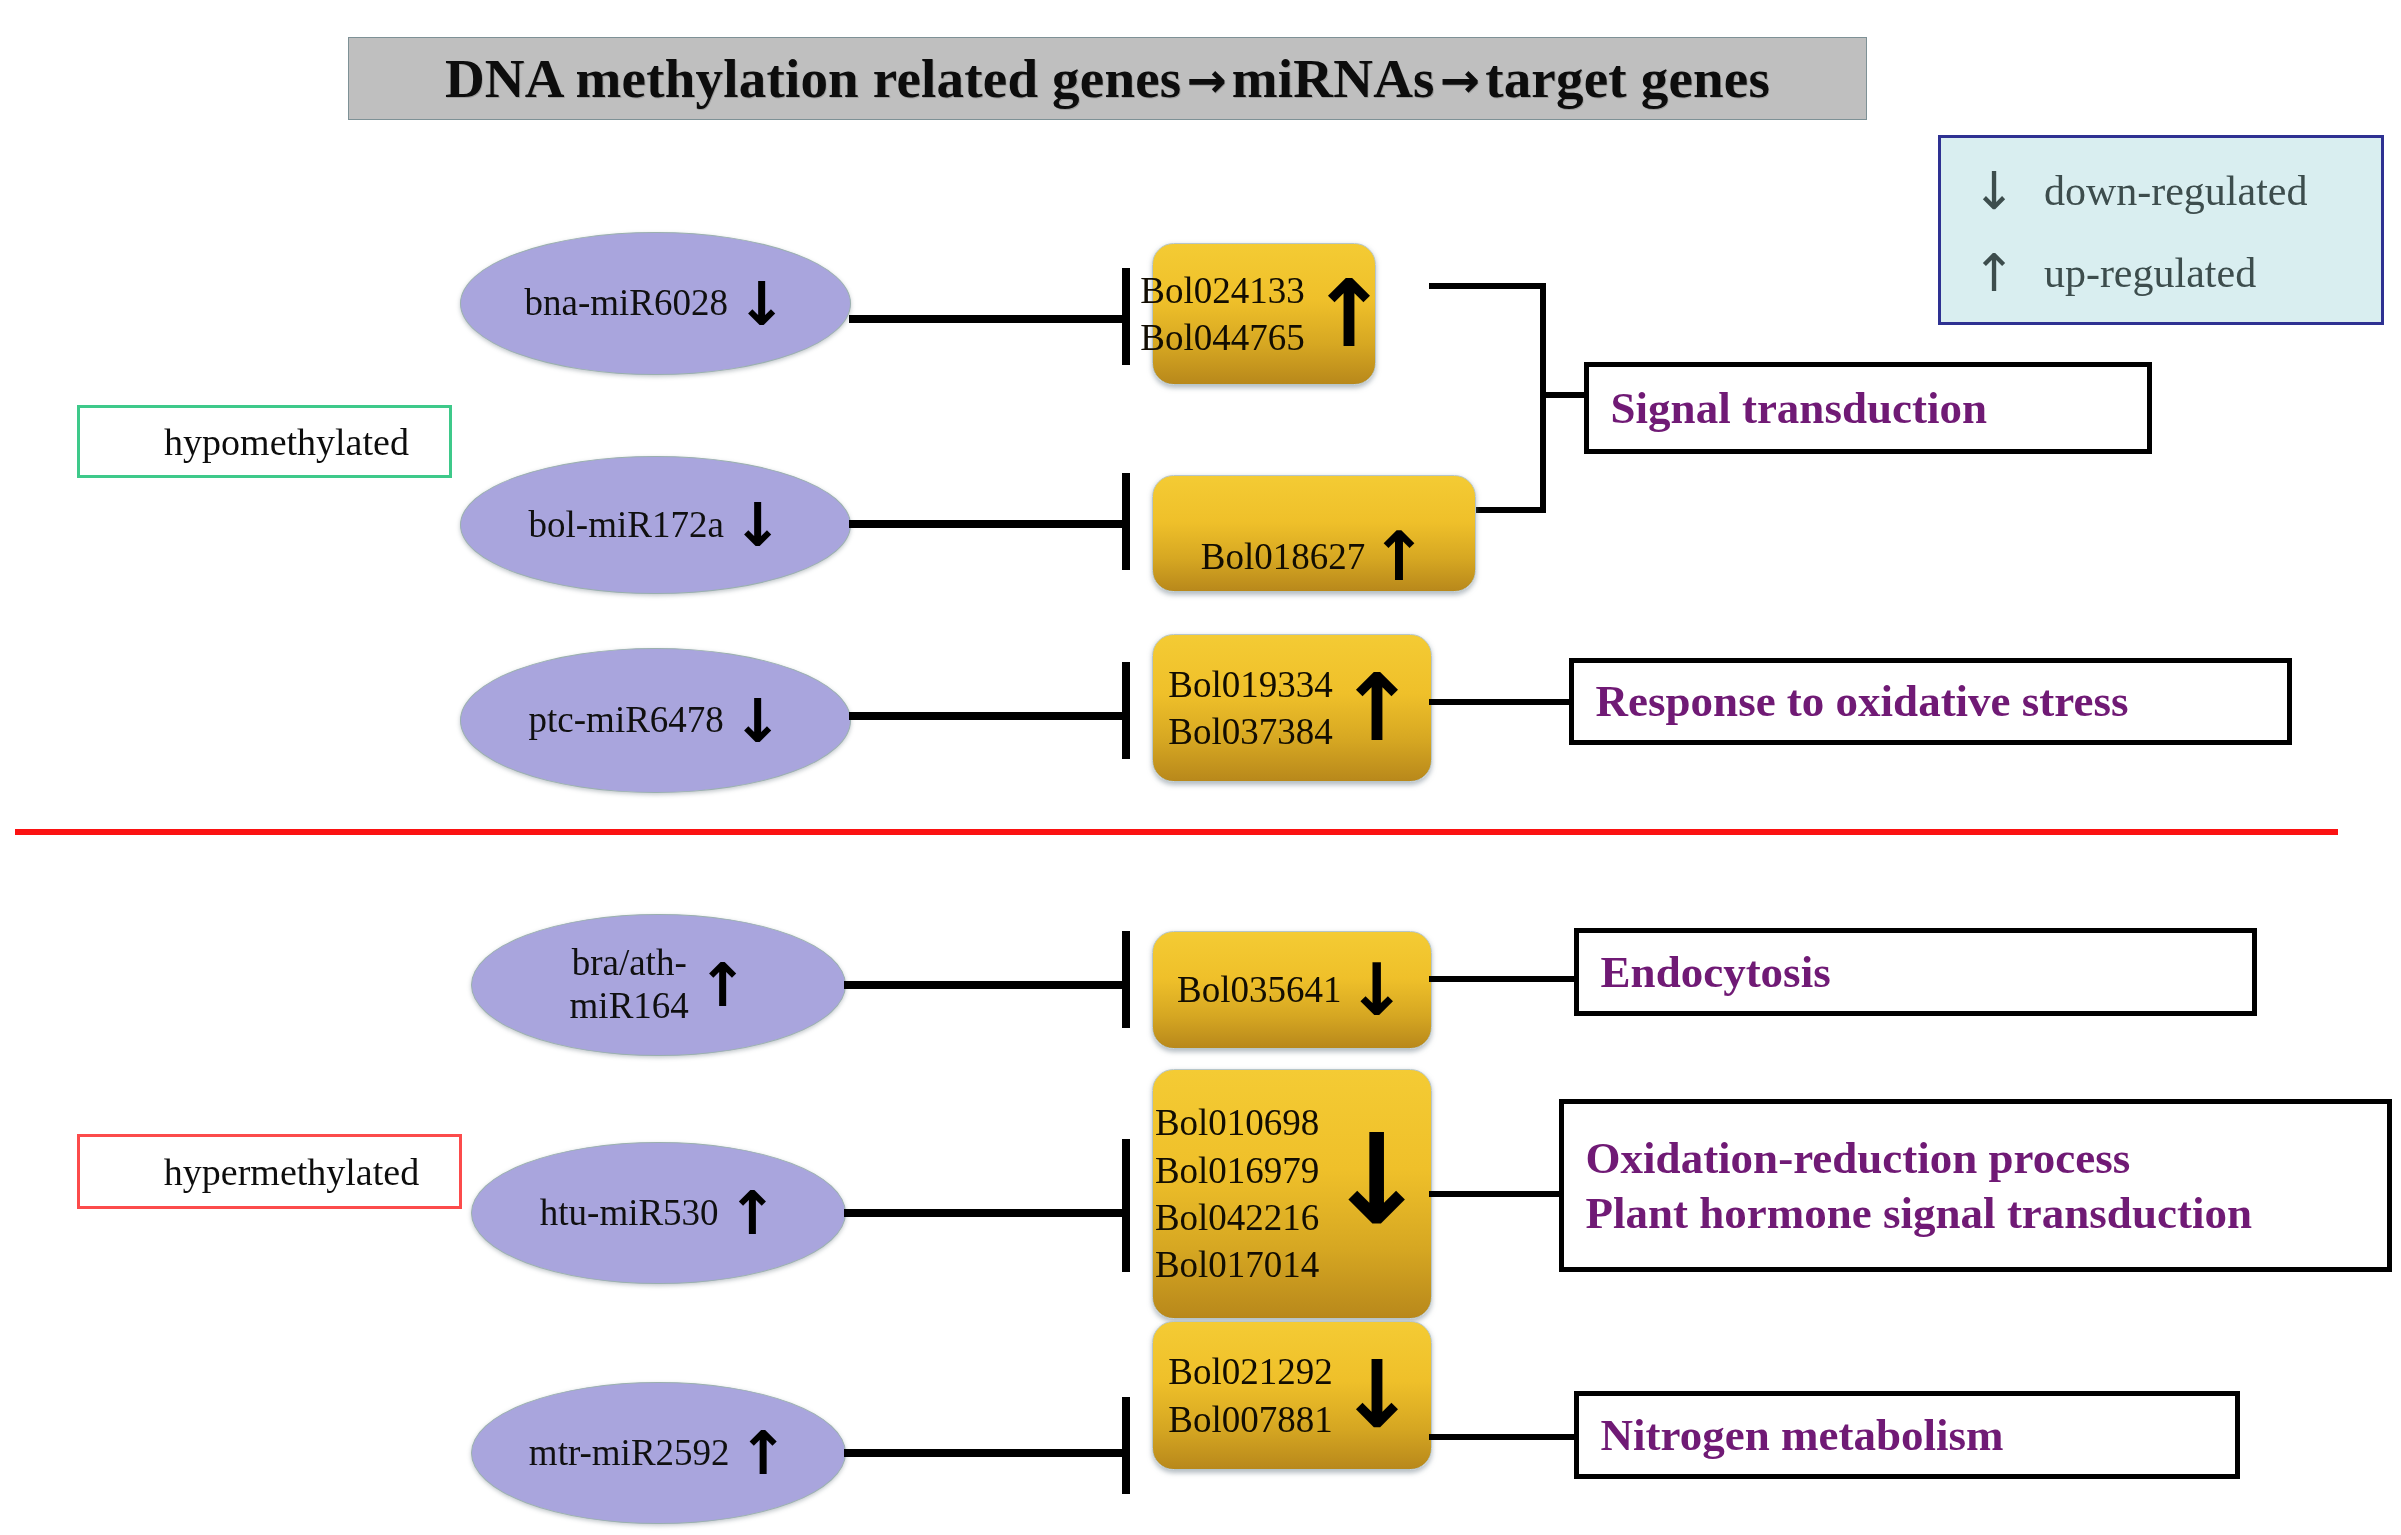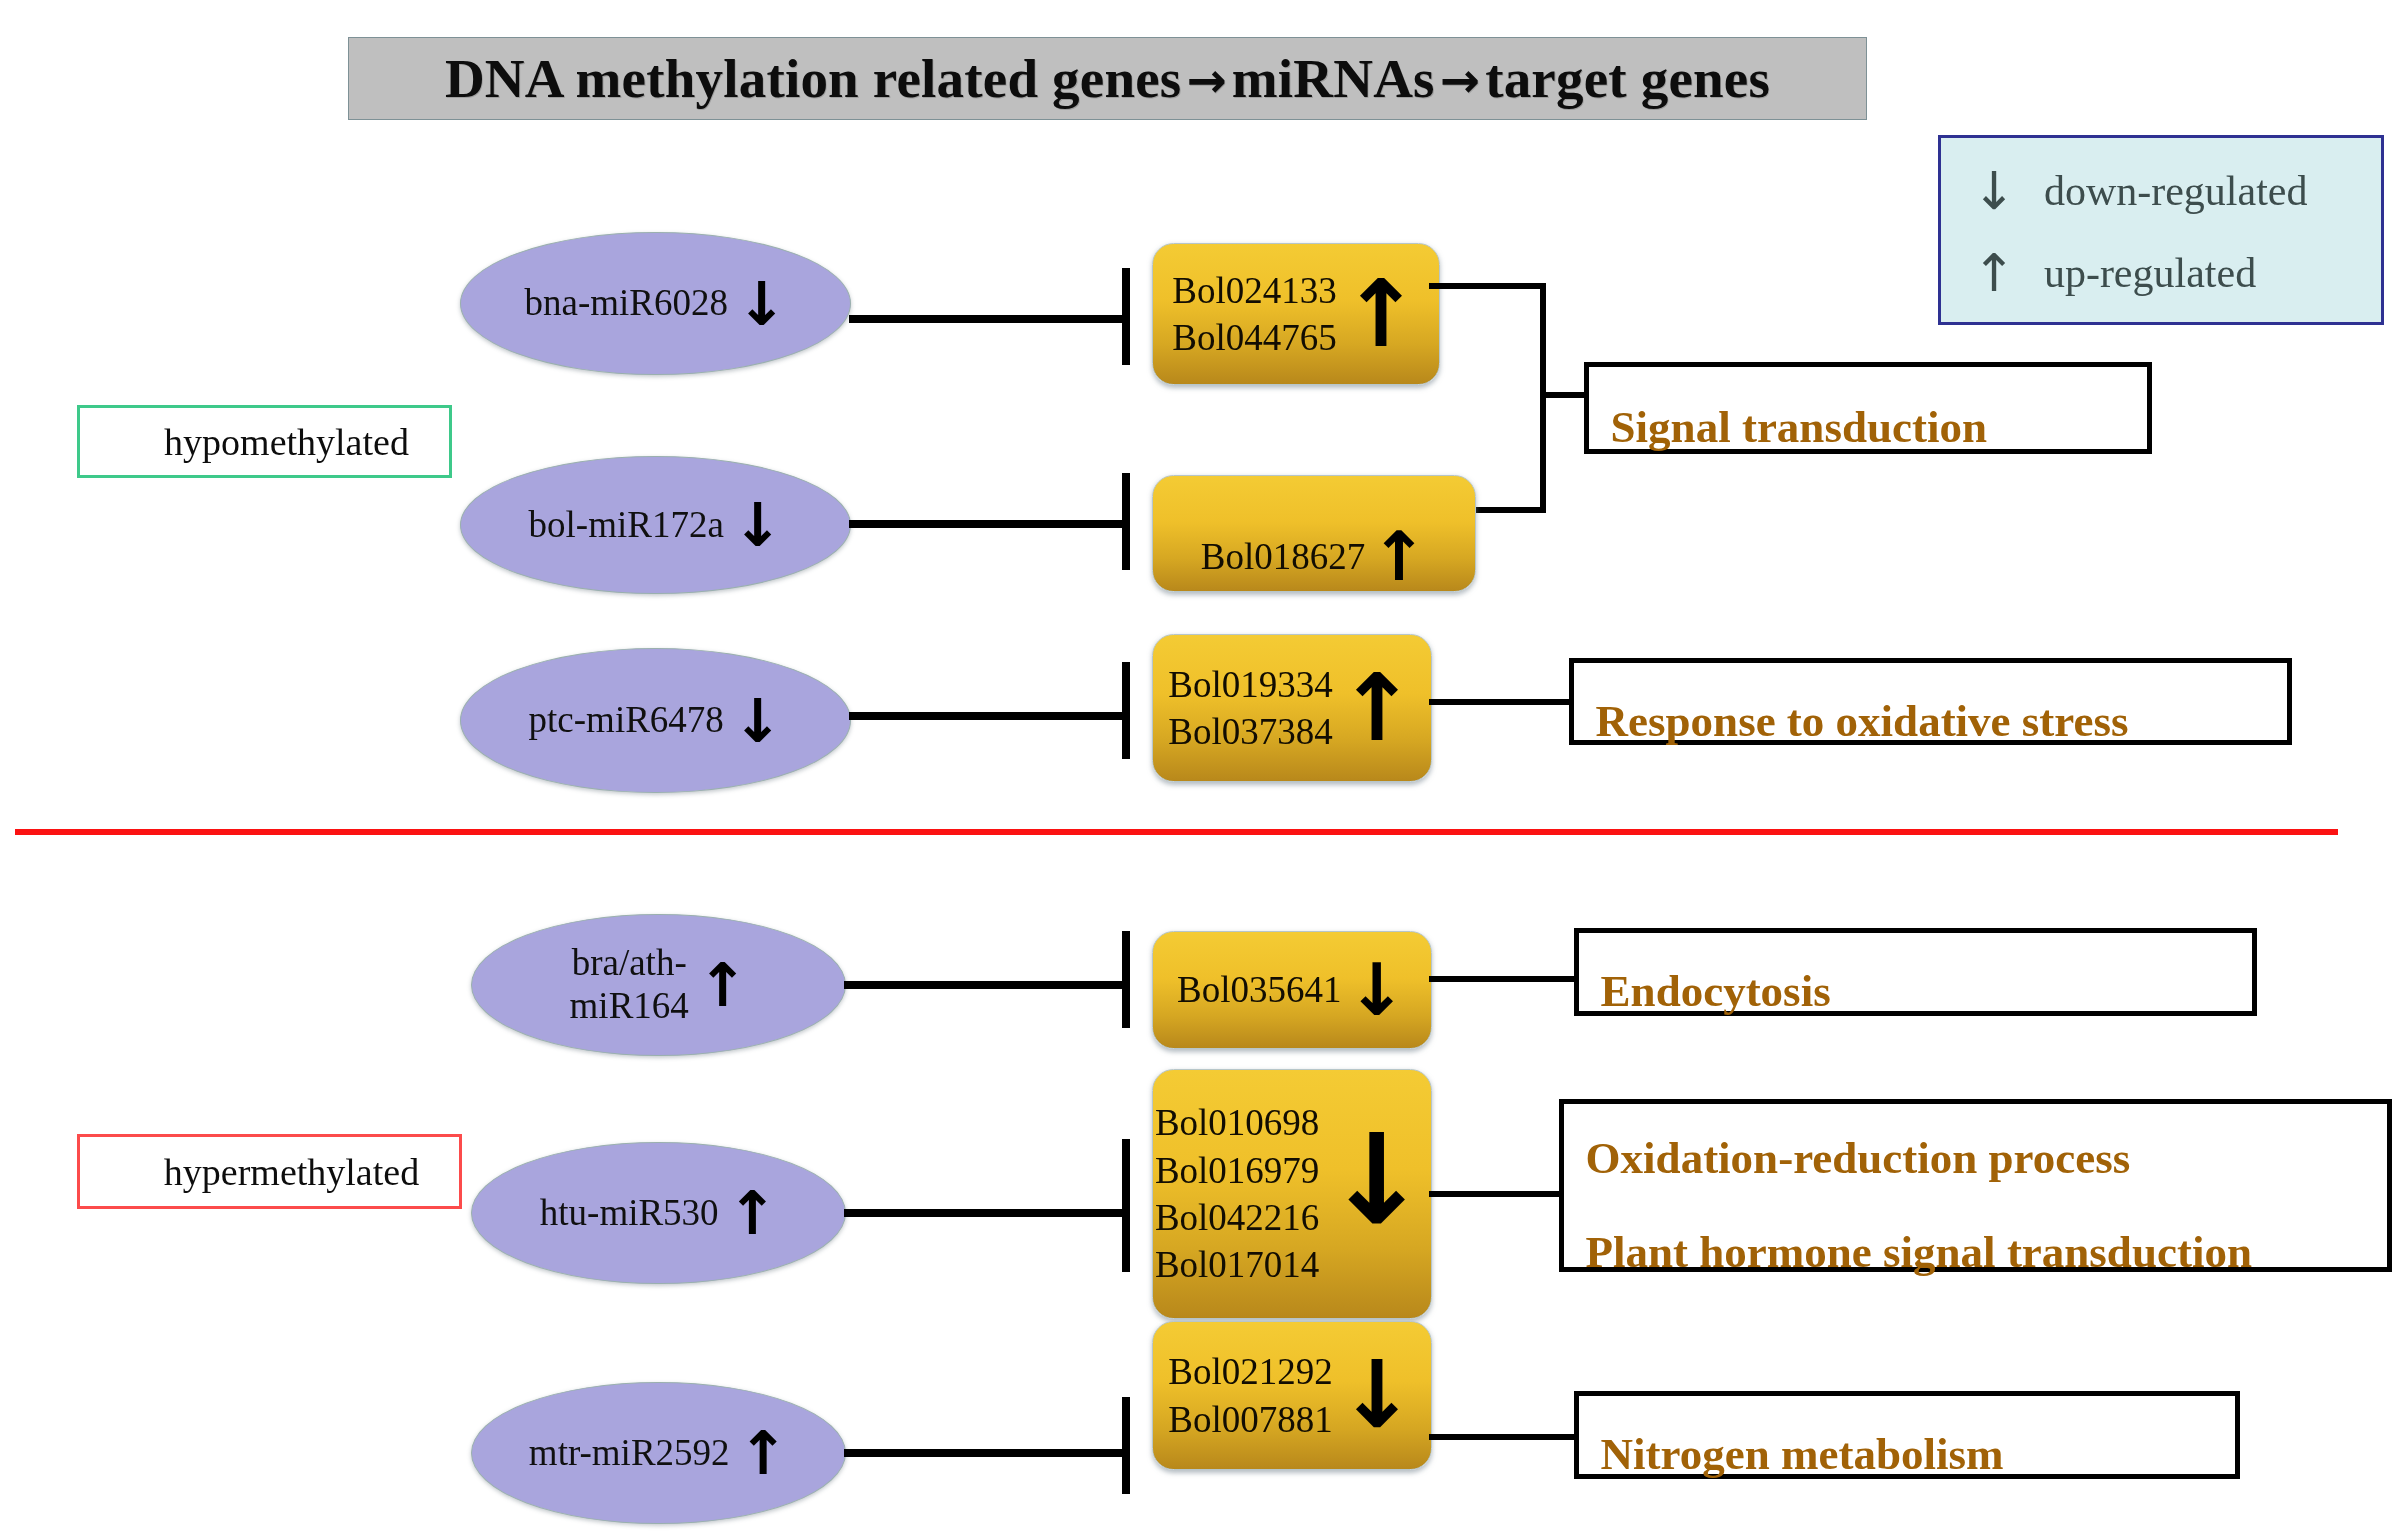--- a/index.html
+++ b/index.html
@@ -113,21 +113,21 @@
   
   .outcome{
     position:absolute;
     background:#ffffff;
     border:5.8px solid #000000;
     box-sizing:border-box;
     display:flex;flex-direction:column;align-items:flex-start;justify-content:center;
     padding-left:21.6px;
   }
   .outcome-line{
-    font-size:45px;font-weight:bold;color:#a16207;white-space:nowrap;line-height:1.22;margin-top:39px;
+    font-size:45px;font-weight:bold;color:#701a75;white-space:nowrap;line-height:1.22;
   }
 
   
   .hline{position:absolute;background:#000;height:7.5px;}
   .tbar{position:absolute;background:#000;width:7.5px;}
   .thin-h{position:absolute;background:#000;height:5.8px;}
   .thin-v{position:absolute;background:#000;width:5.8px;}
 </style>
 </head>
 <body>
@@ -162,21 +162,21 @@
 
   <div class="mirna" style="left:460px;top:232px;width:391px;height:143px;">
     <div class="mirna-inner">
       <span class="mirna-label">bna-miR6028</span>
       <span class="mirna-arrow">↓</span>
     </div>
   </div>
   <div class="hline" style="left:849px;top:315px;width:276px;"></div>
   <div class="tbar" style="left:1122px;top:268px;height:97px;"></div>
 
-  <div class="genebox" style="left:1152px;top:243px;width:288px;height:142px;">
+  <div class="genebox" style="left:1152px;top:243px;width:224px;height:142px;">
     <div class="genebox-inner">
       <div class="gene-list">
         <span class="gene-name">Bol024133</span>
         <span class="gene-name">Bol044765</span>
       </div>
       <span class="gene-arrow" style="font-size:93px;line-height:93px;">↑</span>
     </div>
   </div>
 
   <div class="thin-h" style="left:1429px;top:283px;width:117px;"></div>

